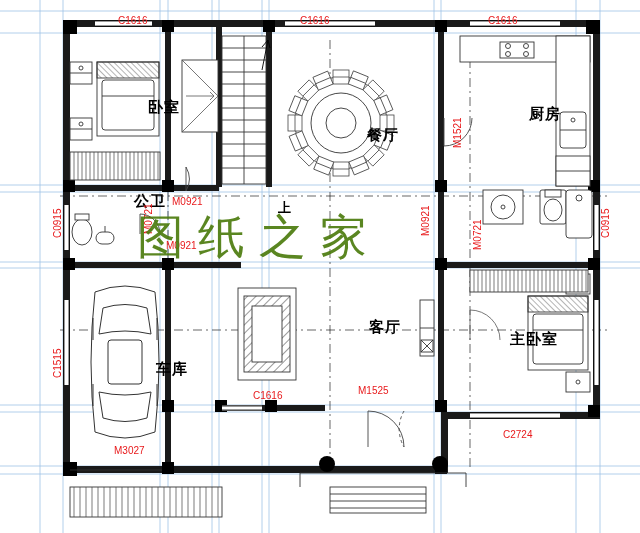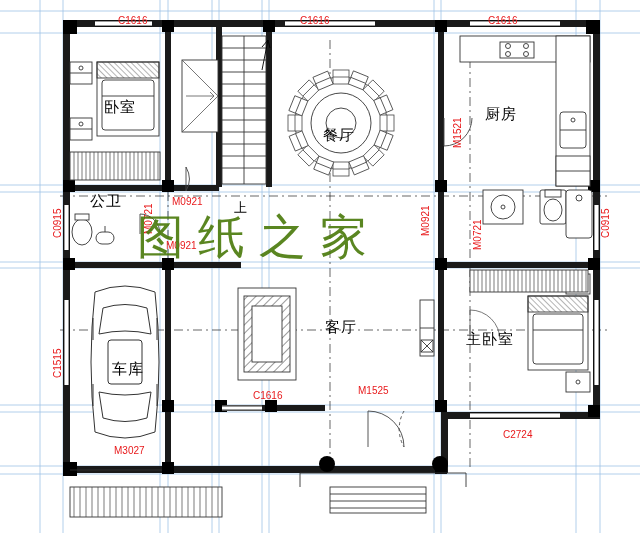--- a/index.html
+++ b/index.html
@@ -1,21 +1,21 @@
 <!DOCTYPE html>
 <html><head>
 <meta charset="utf-8">
 <style>
   html,body{margin:0;padding:0;background:#ffffff;}
   body{width:640px;height:533px;overflow:hidden;font-family:"Liberation Sans",sans-serif;}
   #stage{position:relative;width:640px;height:533px;background:#fff;}
   svg{position:absolute;left:0;top:0;}
   .lbl{position:absolute;color:#000;font-family:"Liberation Sans",sans-serif;white-space:nowrap;}
   .lbl.red{color:#e8191b;}
-  .rm{font-size:15px;font-weight:normal;letter-spacing:1px;}
+  .rm{font-size:15px;font-weight:bold;letter-spacing:1px;margin-left:44px;}
   .dim{font-size:10px;}
   .dimv{font-size:10px;transform-origin:0 0;}
   .wm{position:absolute;color:#4d7c0f;font-weight:normal;font-size:47px;letter-spacing:14px;
       font-family:"DejaVu Sans",sans-serif;opacity:.92;text-align:right;}
 </style>
 </head>
 <body>
 <div id="stage">
 
 <svg width="640" height="533">

